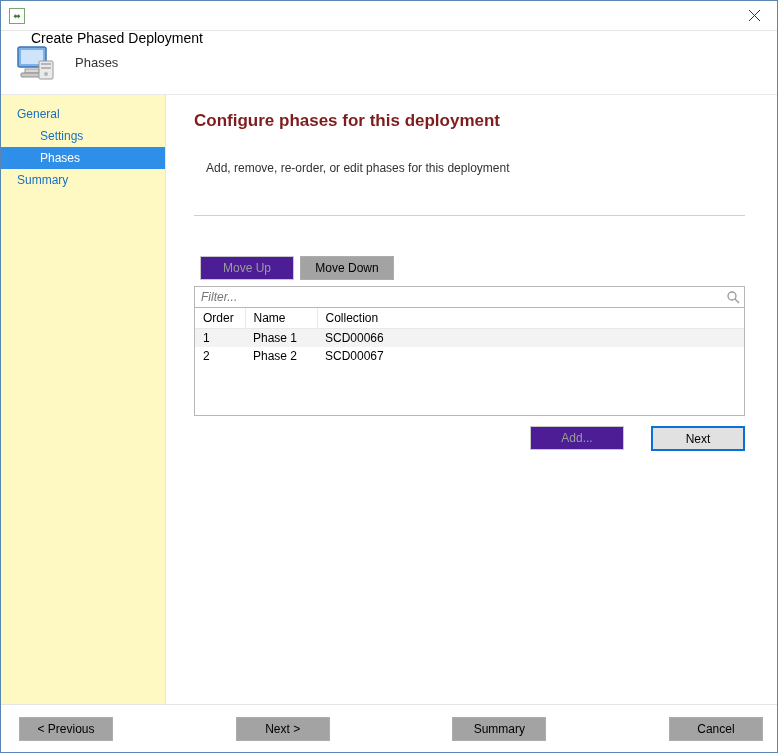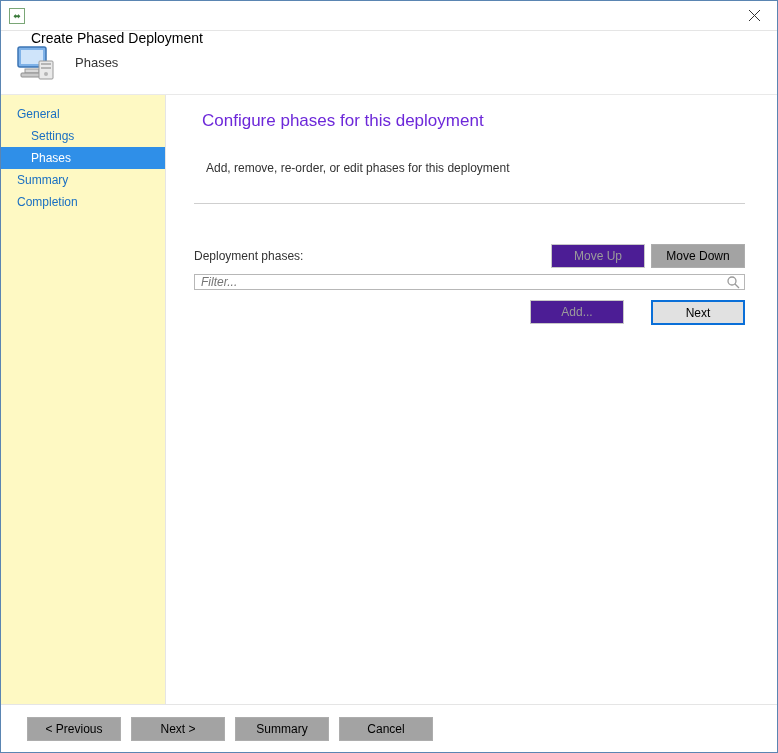--- a/index.html
+++ b/index.html
@@ -58,43 +58,42 @@
       border-right: 1px solid #e5e5e5;
       padding-top: 8px;
     }
     .sidebar .item {
       padding: 3px 12px 3px 16px;
       color: #1a6fc2;
       cursor: pointer;
       font-size: 12px;
       line-height: 16px;
     }
-    .sidebar .item.child { padding-left: 30px; }
+    .sidebar .item.child { padding-left: 39px; }
     .sidebar .item.selected {
       background: #0a84ff;
       background: #1e90ff;
       background: #2f8fe8;
       color: #fff;
     }
     .content {
       flex: 1;
       padding: 16px 32px 0 28px;
     }
     .content h1 {
       font-size: 17px;
-      font-weight: 400;
-      color: #6d28d9;
+      font-weight: 700;
+      color: #7f1d1d;
       margin-bottom: 30px;
-      margin-left: 8px;
     }
     .instruct {
       font-size: 12px;
       color: #333;
       margin-left: 12px;
-      margin-bottom: 28px;
+      margin-bottom: 40px;
     }
     .hr {
       height: 1px;
       background: #cfcfcf;
       margin: 0 0 40px 0;
     }
     .row-label-btns {
       display: flex;
       align-items: center;
       margin-bottom: 6px;
@@ -118,21 +117,21 @@
       cursor: default;
     }
     .btn.accent {
       border: 2px solid #0a6fd8;
       background: #e1e1e1;
       height: 25px;
     }
     .filterbox {
       display: flex;
       border: 1px solid #b7b7b7;
-      height: 16px;
+      height: 22px;
       align-items: center;
     }
     .filterbox input {
       flex: 1;
       border: none;
       outline: none;
       font-size: 12px;
       font-family: inherit;
       font-style: italic;
       color: #888;
@@ -169,23 +168,23 @@
       display: flex;
       justify-content: flex-end;
       margin-top: 10px;
       gap: 21px;
     }
     
     .footer {
       height: 48px;
       border-top: 1px solid #e5e5e5;
       display: flex;
-      justify-content: flex-start;
-      align-items: center;
-      padding: 0 22px;
+      justify-content: space-between;
+      align-items: center;
+      padding: 0 14px;
       gap: 6px;
     }
     .footer .btn { min-width: 94px; margin-left: 4px; }
   </style>
 </head>
 <body>
 
 <div class="titlebar">
   <div class="app-icon">⬌</div>
   <div class="title">Create Phased Deployment</div>
@@ -210,45 +209,66 @@
   </svg>
   <div class="step-name">Phases</div>
 </div>
 
 <div class="body">
   <div class="sidebar">
     <div class="item">General</div>
     <div class="item child">Settings</div>
     <div class="item child selected">Phases</div>
     <div class="item">Summary</div>
-    <div class="item">Completion</div>
   </div>
 
   <div class="content">
     <h1>Configure phases for this deployment</h1>
 
     <div class="instruct">Add, remove, re-order, or edit phases for this deployment</div>
     <div class="hr"></div>
 
     <div class="row-label-btns">
-      <div class="lbl">Deployment phases:</div>
       <button class="btn" disabled="">Move Up</button>
       <button class="btn">Move Down</button>
     </div>
 
     <div class="filterbox">
       <input type="text" placeholder="Filter..." style="">
       <div class="search-ic">
         <svg width="14" height="14" viewBox="0 0 14 14">
             <circle cx="6" cy="6" r="4" fill="none" stroke="#9a9a9a" stroke-width="1.3"></circle>
             <line x1="9" y1="9" x2="13" y2="13" stroke="#9a9a9a" stroke-width="1.3"></line>
           </svg>
       </div>
     </div>
 
+    <div class="table-wrap">
+      <table>
+        <thead>
+          <tr>
+            <th class="col-order">Order</th>
+            <th class="col-name">Name</th>
+            <th>Collection</th>
+          </tr>
+        </thead>
+        <tbody>
+          <tr class="sel">
+            <td>1</td>
+            <td>Phase 1</td>
+            <td>SCD00066</td>
+          </tr>
+          <tr>
+            <td>2</td>
+            <td>Phase 2</td>
+            <td>SCD00067</td>
+          </tr>
+        </tbody>
+      </table>
+    </div>
 
     <div class="row-add-edit">
       <button class="btn" disabled="">Add...</button>
       <button class="btn accent">Next</button>
     </div>
   </div>
 </div>
 
 <div class="footer">
   <button class="btn">&lt; Previous</button>

